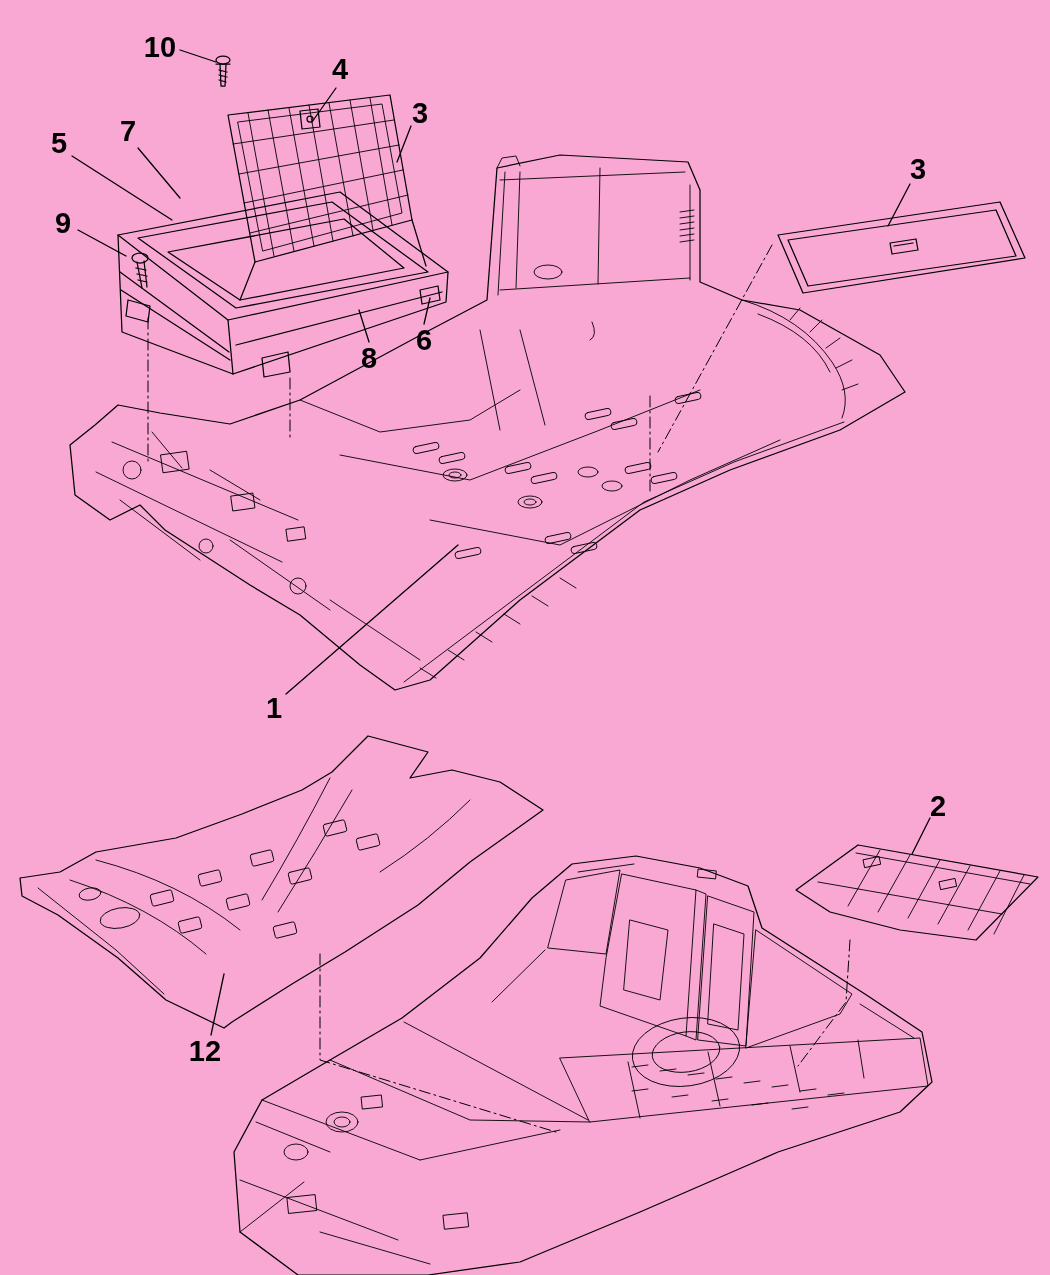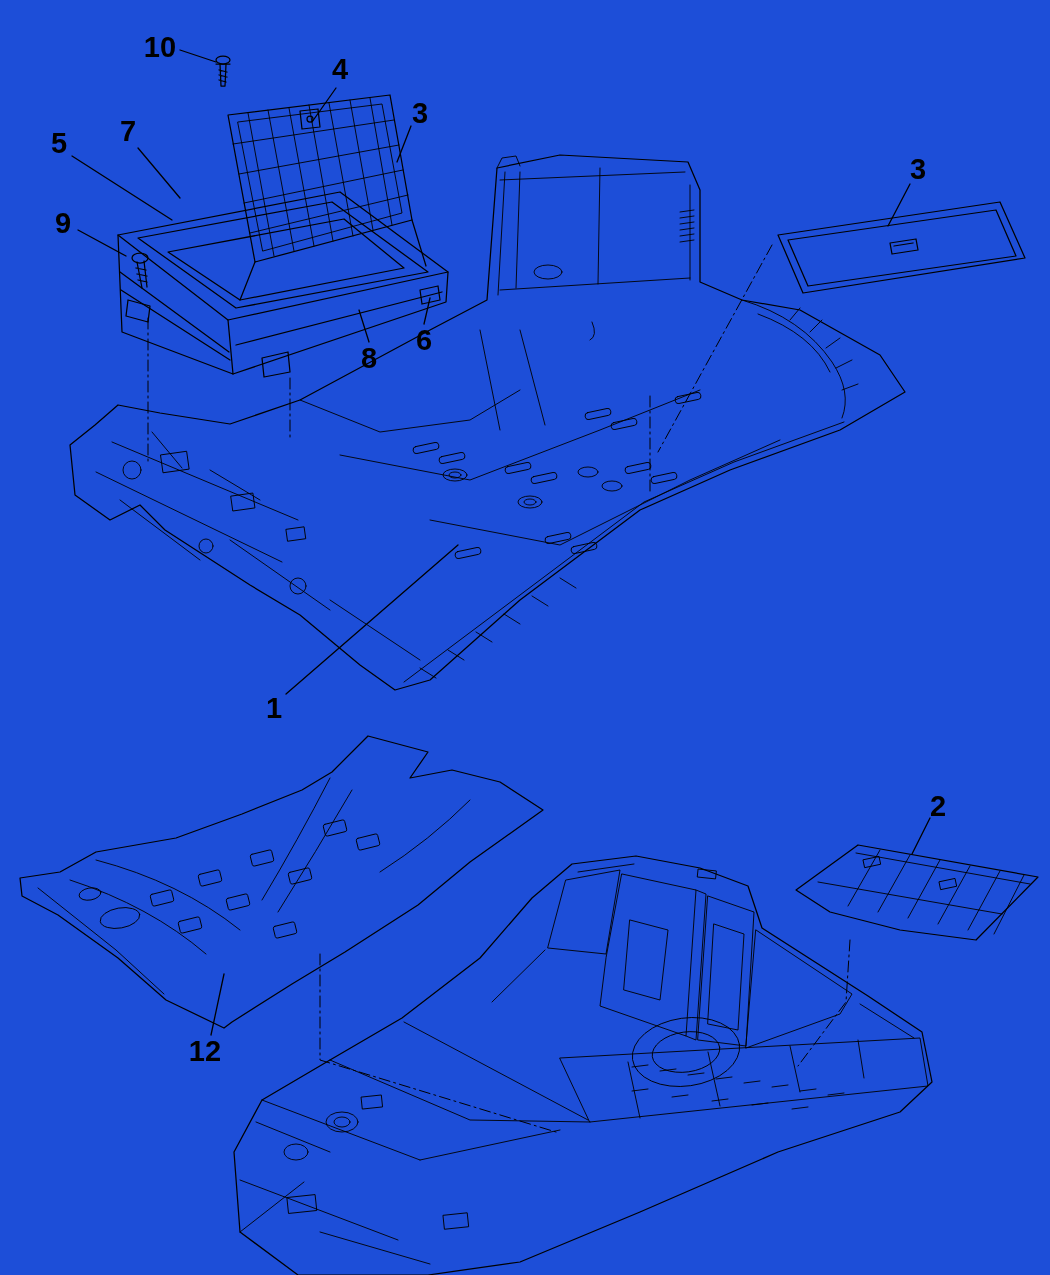--- a/index.html
+++ b/index.html
@@ -1,16 +1,16 @@
 <!DOCTYPE html>
 <html style="--line: #000000;"><head>
 <meta charset="utf-8">
 <style>
   html,body{margin:0;padding:0;background:#fff;}
-  .stage{width:1050px;height:1275px;position:relative;background:#1d4ed8;overflow:hidden;}
+  .stage{width:1050px;height:1275px;position:relative;background:#f9a8d4;overflow:hidden;}
   svg{position:absolute;left:0;top:0;}
   svg *{stroke:var(--line,#000);fill:none;stroke-width:1.25;stroke-linecap:round;stroke-linejoin:round;}
   .thin *{stroke-width:0.9;}
   .dash{stroke-dasharray:11 4 2 4;stroke-width:1;}
   .leader{stroke-width:1.3;}
   .callout{fill:var(--line,#000);stroke:none;font:bold 29px "Liberation Sans",sans-serif;text-anchor:middle;}
 </style>
 </head>
 <body style="background: rgb(255, 255, 255);">
 

